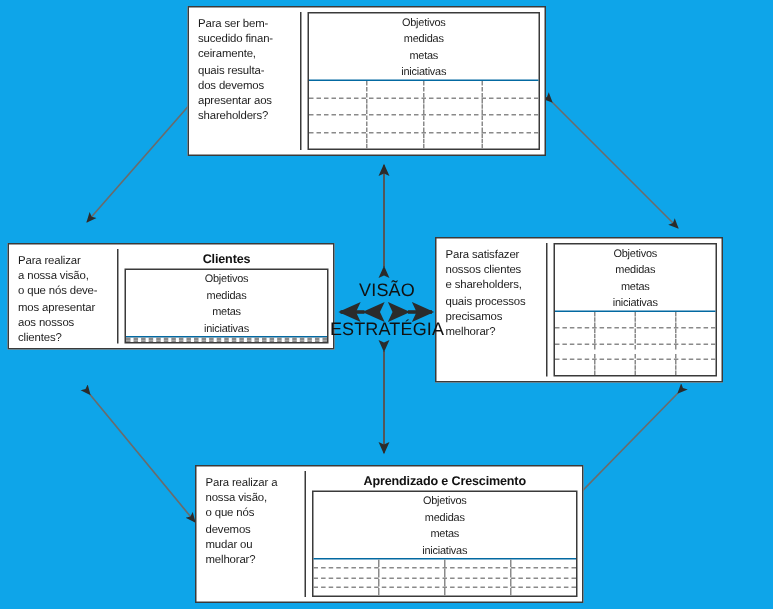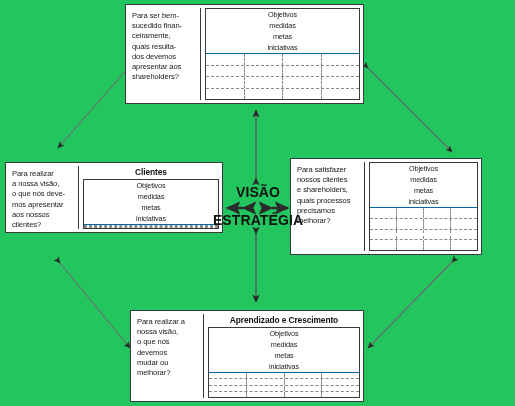--- a/index.html
+++ b/index.html
@@ -7,21 +7,21 @@
     padding: 0;
     background: #ffffff;
   }
   body {
     font-family: "Liberation Sans", sans-serif;
   }
   #canvas {
     position: relative;
     width: 515px;
     height: 406px;
-    background: #22c55e;
+    background: #0ea5e9;
     overflow: hidden;
   }
 
   
   .persp {
     position: absolute;
     box-sizing: border-box;
     border: 1px solid #3a3a3a;
     background: #ffffff;
     display: flex;
@@ -115,22 +115,22 @@
     left: 222px;
     top: 182px;
     width: 72px;
     height: 48px;
     display: flex;
     flex-direction: column;
     align-items: center;
     justify-content: center;
   }
   .center-word {
-    font-size: 14px;
-    font-weight: bold;
+    font-size: 12px;
+    font-weight: normal;
     color: #111111;
     letter-spacing: 0.1px;
     white-space: nowrap;
   }
   .center-arrow-row {
     display: flex;
     flex-direction: row;
     align-items: center;
     justify-content: center;
     gap: 9px;
@@ -305,21 +305,21 @@
             <div class="grid-cell"></div>
             <div class="grid-cell"></div>
             <div class="grid-cell"></div>
             <div class="grid-cell last"></div>
           </div>
         </div>
       </div>
     </div>
   </div>
 
-  <div class="persp" style="left:130px; top:310px; width:234px; height:92px;">
+  <div class="persp" style="left:130px; top:310px; width:259px; height:92px;">
     <div class="persp-question" style="width:70px;">Para realizar a
 nossa visão,
 o que nós
 devemos
 mudar ou
 melhorar?</div>
     <div class="persp-right">
       <div class="persp-title">Aprendizado e Crescimento</div>
       <div class="grid">
         <div class="grid-head">

